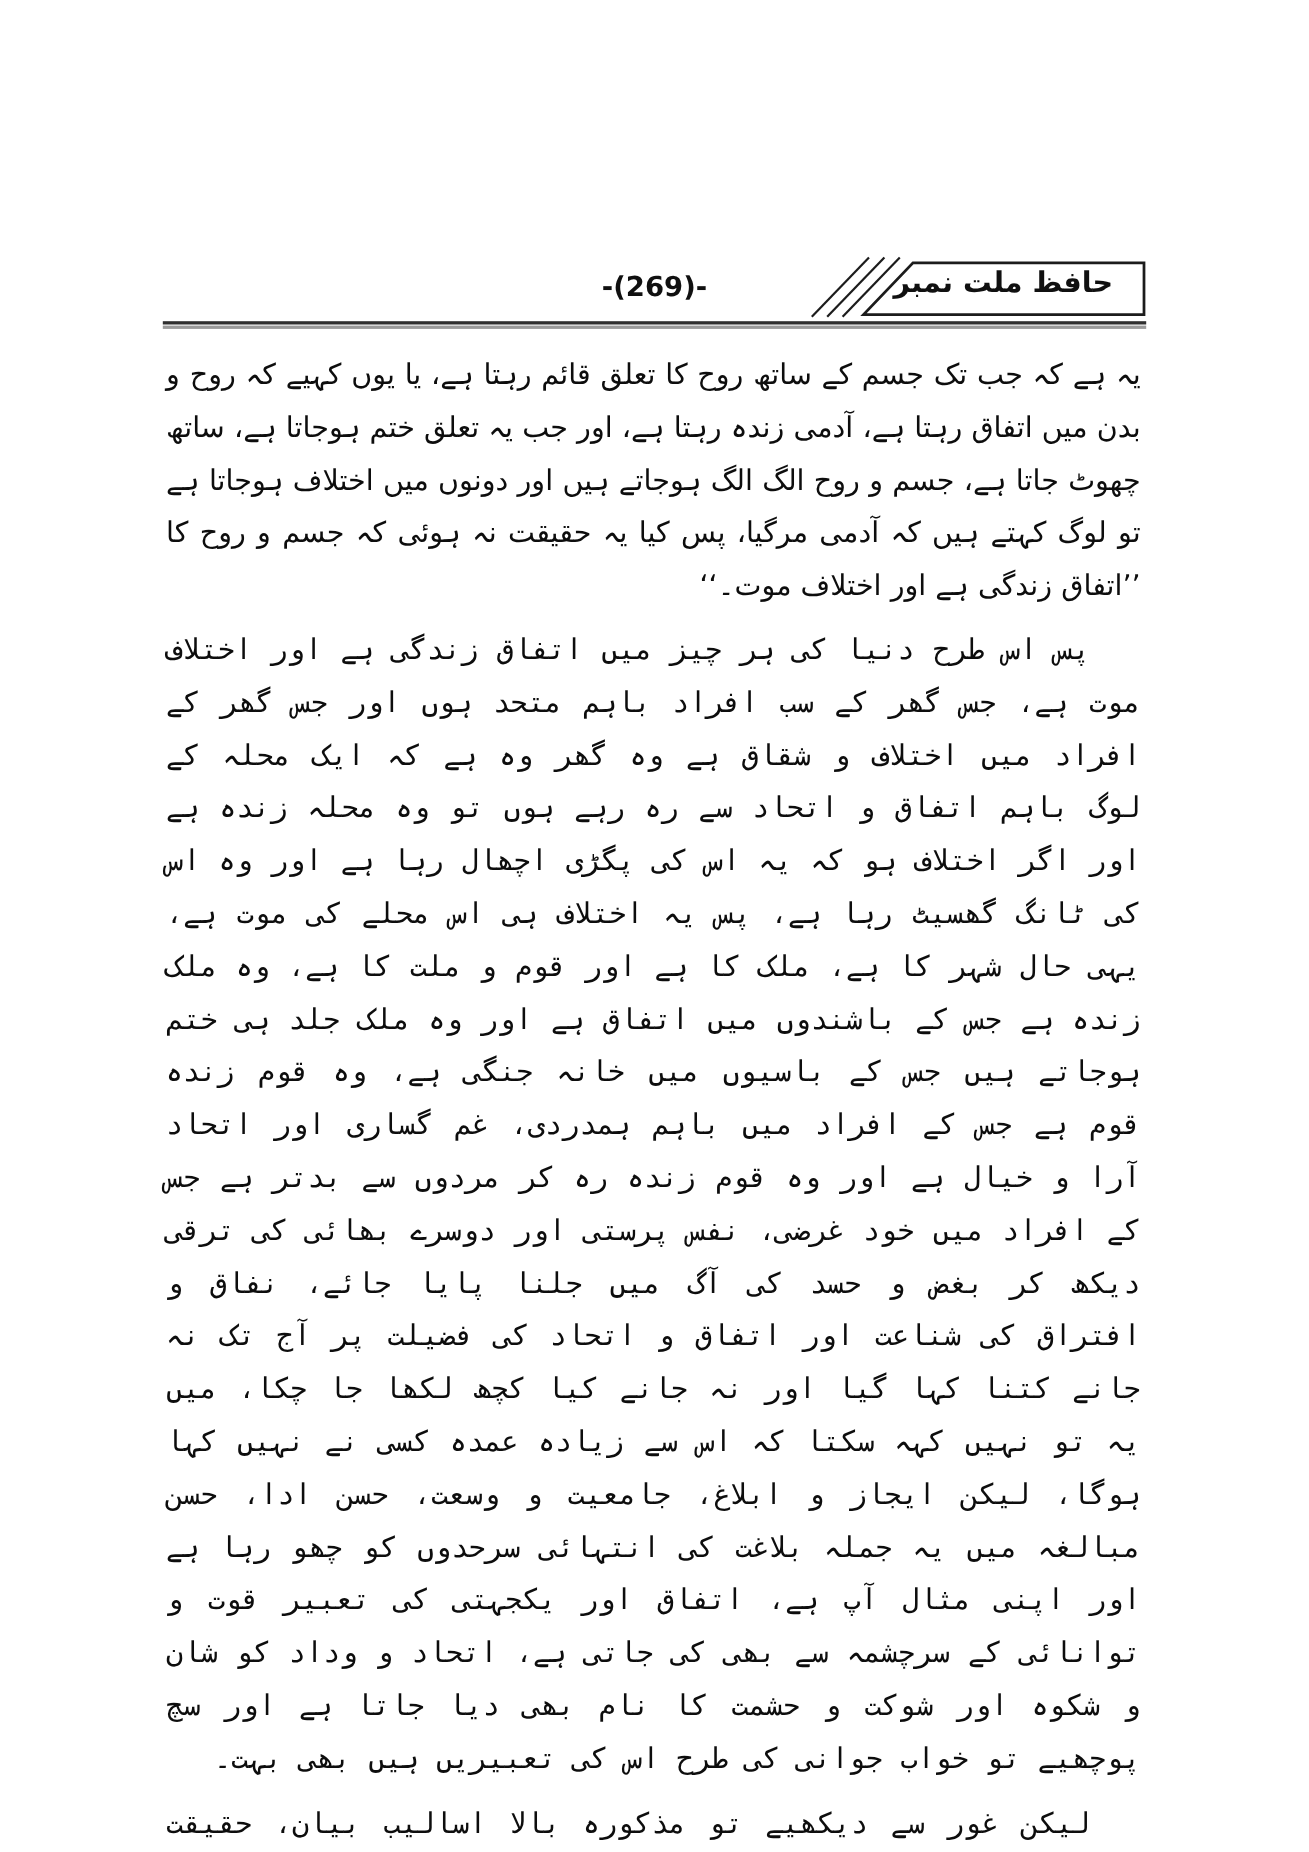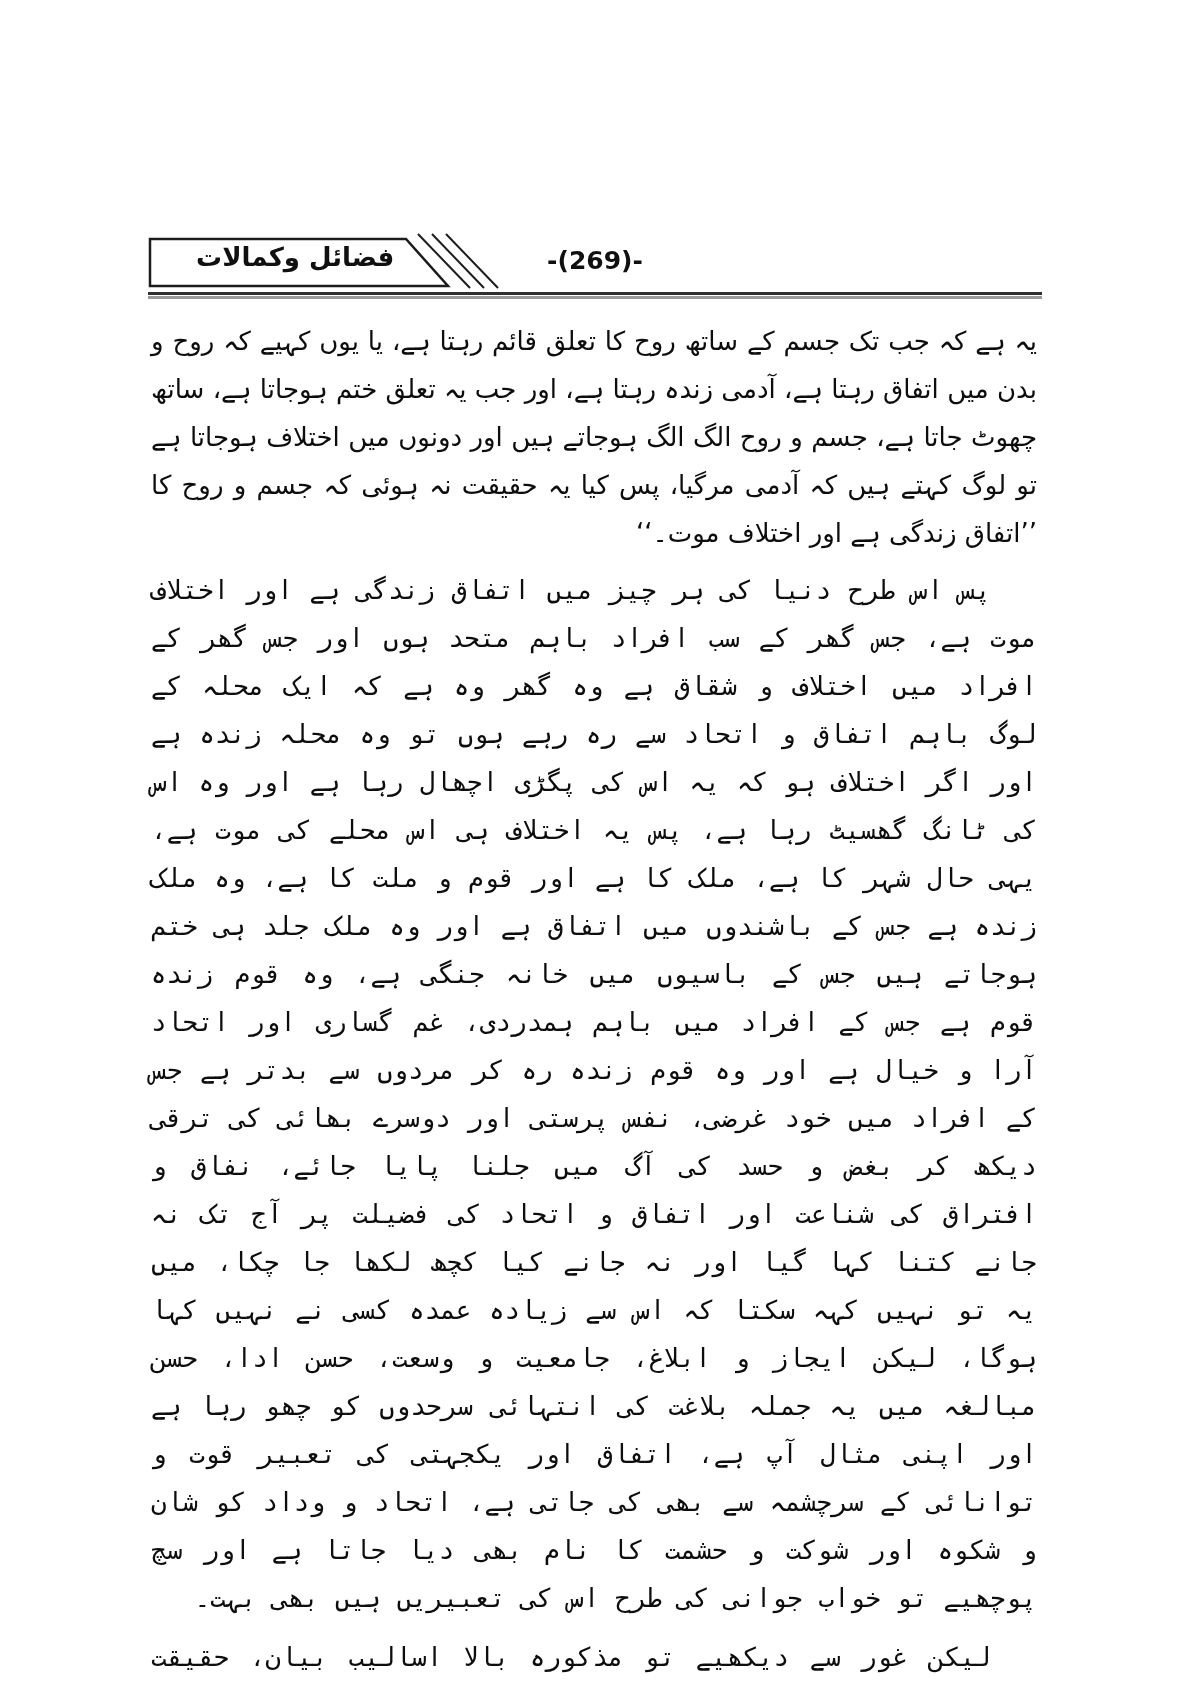--- a/index.html
+++ b/index.html
@@ -76,32 +76,32 @@
   .body-text p { margin: 11px; }
   .body-text p.indent { text-indent: 46px; font-family: Liberation Mono, monospace; }
 </style>
 </head>
 <body>
 
 <div class="page">
 
   <div class="header">
 
+    <div class="header-box box-right">
+      <svg width="420" height="62" viewBox="0 0 420 62">
+        <polygon points="418,9 208,9 163,56 418,56" fill="none" stroke="#1c1c1c" stroke-width="2.5"></polygon>
+        <line x1="196" y1="4" x2="144" y2="58" stroke="#1c1c1c" stroke-width="2"></line>
+        <line x1="182" y1="4" x2="130" y2="58" stroke="#1c1c1c" stroke-width="2"></line>
+        <line x1="168" y1="4" x2="116" y2="58" stroke="#1c1c1c" stroke-width="2"></line>
+      </svg>
+      <span class="label">حافظ ملت نمبر</span>
+    </div>
 
     <div class="page-number">-(269)-</div>
 
-    <div class="header-box box-left">
-      <svg width="420" height="62" viewBox="0 0 420 62">
-        <polygon points="2,9 258,9 300,56 2,56" fill="none" stroke="#1c1c1c" stroke-width="2.5"></polygon>
-        <line x1="270" y1="4" x2="322" y2="58" stroke="#1c1c1c" stroke-width="2"></line>
-        <line x1="284" y1="4" x2="336" y2="58" stroke="#1c1c1c" stroke-width="2"></line>
-        <line x1="298" y1="4" x2="350" y2="58" stroke="#1c1c1c" stroke-width="2"></line>
-      </svg>
-      <span class="label">فضائل وکمالات</span>
-    </div>
 
   </div>
 
   <div class="header-rule"></div>
 
   <div class="body-text">
     <p>یہ ہے کہ جب تک جسم کے ساتھ روح کا تعلق قائم رہتا ہے، یا یوں کہیے کہ روح و بدن میں اتفاق رہتا ہے، آدمی زندہ رہتا ہے، اور جب یہ تعلق ختم ہوجاتا ہے، ساتھ چھوٹ جاتا ہے، جسم و روح الگ الگ ہوجاتے ہیں اور دونوں میں اختلاف ہوجاتا ہے تو لوگ کہتے ہیں کہ آدمی مرگیا، پس کیا یہ حقیقت نہ ہوئی کہ جسم و روح کا ’’اتفاق زندگی ہے اور اختلاف موت۔‘‘</p>
     <p class="indent">پس اس طرح دنیا کی ہر چیز میں اتفاق زندگی ہے اور اختلاف موت ہے، جس گھر کے سب افراد باہم متحد ہوں اور جس گھر کے افراد میں اختلاف و شقاق ہے وہ گھر وہ ہے کہ ایک محلہ کے لوگ باہم اتفاق و اتحاد سے رہ رہے ہوں تو وہ محلہ زندہ ہے اور اگر اختلاف ہو کہ یہ اس کی پگڑی اچھال رہا ہے اور وہ اس کی ٹانگ گھسیٹ رہا ہے، پس یہ اختلاف ہی اس محلے کی موت ہے، یہی حال شہر کا ہے، ملک کا ہے اور قوم و ملت کا ہے، وہ ملک زندہ ہے جس کے باشندوں میں اتفاق ہے اور وہ ملک جلد ہی ختم ہوجاتے ہیں جس کے باسیوں میں خانہ جنگی ہے، وہ قوم زندہ قوم ہے جس کے افراد میں باہم ہمدردی، غم گساری اور اتحاد آرا و خیال ہے اور وہ قوم زندہ رہ کر مردوں سے بدتر ہے جس کے افراد میں خود غرضی، نفس پرستی اور دوسرے بھائی کی ترقی دیکھ کر بغض و حسد کی آگ میں جلنا پایا جائے، نفاق و افتراق کی شناعت اور اتفاق و اتحاد کی فضیلت پر آج تک نہ جانے کتنا کہا گیا اور نہ جانے کیا کچھ لکھا جا چکا، میں یہ تو نہیں کہہ سکتا کہ اس سے زیادہ عمدہ کسی نے نہیں کہا ہوگا، لیکن ایجاز و ابلاغ، جامعیت و وسعت، حسن ادا، حسن مبالغہ میں یہ جملہ بلاغت کی انتہائی سرحدوں کو چھو رہا ہے اور اپنی مثال آپ ہے، اتفاق اور یکجہتی کی تعبیر قوت و توانائی کے سرچشمہ سے بھی کی جاتی ہے، اتحاد و وداد کو شان و شکوہ اور شوکت و حشمت کا نام بھی دیا جاتا ہے اور سچ پوچھیے تو خواب جوانی کی طرح اس کی تعبیریں ہیں بھی بہت۔</p>
     <p class="indent">لیکن غور سے دیکھیے تو مذکورہ بالا اسالیب بیان، حقیقت کے چہرے کا کوئی ایک روپ ہی بے نقاب کرتے ہیں، اور اتحاد و اتفاق کے بے شمار فوائد میں سے کسی ایک فائدے ہی کی نشان دہی کرتے ہیں، اس کے بر خلاف مذکورۃ الصدر جملے میں اتفاق کو زندگی اور اختلاف کو موت کہہ کر مجاز و مبالغہ کا ایک دل کش امتزاج پیش کیا جا رہا ہے، پھر تشبیہ کی گہرائیوں میں اتریے تو زندگی کی گوناگوں وسعتوں میں تیرتے چلے جائیے سب آپ کو اتفاق کے جلوے اور محبت کی رعنائیوں کے مظہر ملیں گے۔</p>
 

